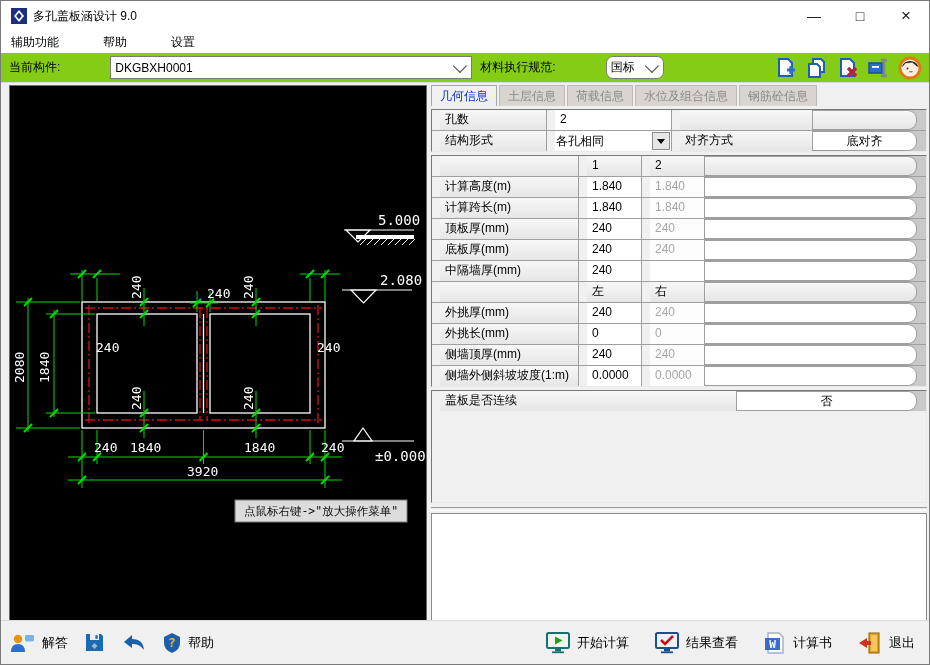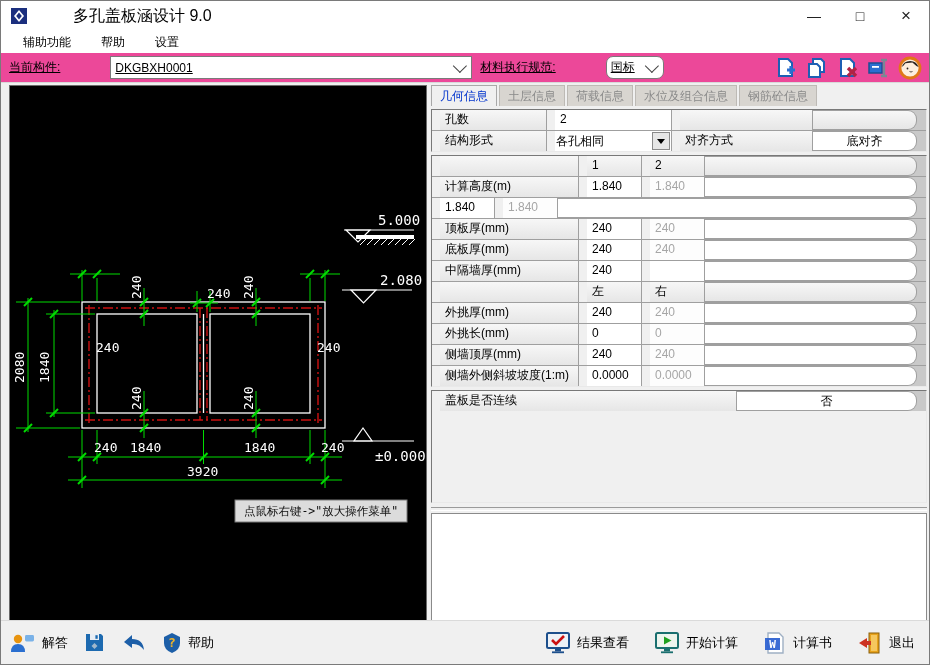--- a/index.html
+++ b/index.html
@@ -2,29 +2,29 @@
 <html><head>
 <meta charset="utf-8">
 <style>
   html,body{margin:0;padding:0;}
   body{font-family:"Liberation Sans","DejaVu Sans",sans-serif;font-size:12px;color:#000;background:#555;}
   .window{position:relative;width:928px;height:663px;background:#f0f0f0;border:1px solid #7a7a7a;overflow:hidden;}
 
   
   .titlebar{height:30px;background:#fff;display:flex;align-items:center;}
   .app-icon{width:16px;height:16px;margin:0 6px 0 10px;flex:none;}
-  .title-text{flex:1;font-size:16px;margin-left:40px;}
+  .title-text{flex:1;font-size:12px;}
   .winbtn{width:46px;height:30px;display:flex;align-items:center;justify-content:center;font-size:14px;color:#222;}
 
   
-  .menubar{height:22px;background:#fff;display:flex;align-items:center;padding-left:20px;gap:26px;}
+  .menubar{height:22px;background:#fff;display:flex;align-items:center;padding-left:8px;gap:40px;}
   .menu-item{padding:2px 2px;}
 
   
-  .comprow{height:29px;background:#ec4899;display:flex;align-items:center;border-bottom:1px solid #d9d9d9;text-decoration:underline;}
+  .comprow{height:29px;background:#84cc16;display:flex;align-items:center;border-bottom:1px solid #d9d9d9;}
   .lbl{margin:0 4px 0 8px;white-space:nowrap;}
   .combo{height:21px;border:1px solid #7a7a7a;background:#fff;display:flex;align-items:center;padding:0 4px;position:relative;margin-left:46px;}
   .combo .chev{margin-left:auto;width:9px;height:9px;border:solid #444;border-width:0 0 1.5px 1.5px;transform:rotate(-45deg) translateY(-3px);}
   .combo-main{width:352px;}
   .combo-spec{width:48px;margin-right:8px;border-radius:7px;}
   .iconbar{display:flex;align-items:center;gap:5px;margin-left:auto;margin-right:6px;}
   .tb-icon{width:26px;height:26px;display:flex;align-items:center;justify-content:center;}
 
   
   .main{position:absolute;left:0;top:82px;right:0;bottom:43px;display:flex;}
@@ -316,20 +316,21 @@
         </div>
         <div class="grow">
           <div class="gcell lab" style="width:139px;">计算高度(m)</div>
           <div class="gcell val" style="width:55px;">1.840</div>
           <div class="gcell dim" style="width:55px;">1.840</div>
           <div class="roundwrap">
               <div class="roundcell"></div>
             </div>
         </div>
         <div class="grow">
+          <div class="gcell lab" style="width:139px;">计算跨长(m)</div>
           <div class="gcell val" style="width:55px;">1.840</div>
           <div class="gcell dim" style="width:55px;">1.840</div>
           <div class="roundwrap">
               <div class="roundcell"></div>
             </div>
         </div>
         <div class="grow">
           <div class="gcell lab" style="width:139px;">顶板厚(mm)</div>
           <div class="gcell val" style="width:55px;">240</div>
           <div class="gcell dim" style="width:55px;">240</div>
@@ -435,35 +436,35 @@
       <svg width="18" height="22" viewBox="0 0 18 22">
         <path d="M9 1 L17 5 V11 Q17 18 9 21 Q1 18 1 11 V5 Z" fill="#1d5fa8"></path>
         <text x="9" y="15" text-anchor="middle" font-size="13" font-weight="bold" fill="#f0b429" font-family="Liberation Sans, sans-serif">?</text>
       </svg>
       <span class="sb-label">帮助</span>
     </div>
 
     <div class="sb-right">
       <div class="sb-item">
         <svg width="24" height="22" viewBox="0 0 24 22">
+          <rect x="1" y="1" width="22" height="15" rx="1.5" fill="#eef5ee" stroke="#1a6f6f" stroke-width="2"></rect>
+          <path d="M9 4.5 L16.5 8.5 L9 12.5 Z" fill="#1fa01f"></path>
+          <rect x="9" y="17" width="6" height="2.4" fill="#1a6f6f"></rect>
+          <rect x="6" y="19.4" width="12" height="1.8" fill="#1a6f6f"></rect>
+        </svg>
+        <span class="sb-label">开始计算</span>
+      </div>
+      <div class="sb-item">
+        <svg width="24" height="22" viewBox="0 0 24 22">
           <rect x="1" y="1" width="22" height="15" rx="1.5" fill="#eef2f7" stroke="#1d4f8c" stroke-width="2"></rect>
           <path d="M6 8 L10 12 L18 4" stroke="#cc1111" stroke-width="2.6" fill="none"></path>
           <rect x="9" y="17" width="6" height="2.4" fill="#1d4f8c"></rect>
           <rect x="6" y="19.4" width="12" height="1.8" fill="#1d4f8c"></rect>
         </svg>
         <span class="sb-label">结果查看</span>
-      </div>
-      <div class="sb-item">
-        <svg width="24" height="22" viewBox="0 0 24 22">
-          <rect x="1" y="1" width="22" height="15" rx="1.5" fill="#eef5ee" stroke="#1a6f6f" stroke-width="2"></rect>
-          <path d="M9 4.5 L16.5 8.5 L9 12.5 Z" fill="#1fa01f"></path>
-          <rect x="9" y="17" width="6" height="2.4" fill="#1a6f6f"></rect>
-          <rect x="6" y="19.4" width="12" height="1.8" fill="#1a6f6f"></rect>
-        </svg>
-        <span class="sb-label">开始计算</span>
       </div>
       <div class="sb-item">
         <svg width="22" height="22" viewBox="0 0 22 22">
           <path d="M4 1 h11 l4 4 v16 h-15 z" fill="#fff" stroke="#9fb0c4" stroke-width="1.4"></path>
           <rect x="1" y="6" width="15" height="12" fill="#2a5fd0" opacity="0.92"></rect>
           <text x="8.5" y="15.8" text-anchor="middle" font-size="11" font-weight="bold" fill="#fff" font-family="Liberation Serif, serif">W</text>
         </svg>
         <span class="sb-label">计算书</span>
       </div>
       <div class="sb-item">

